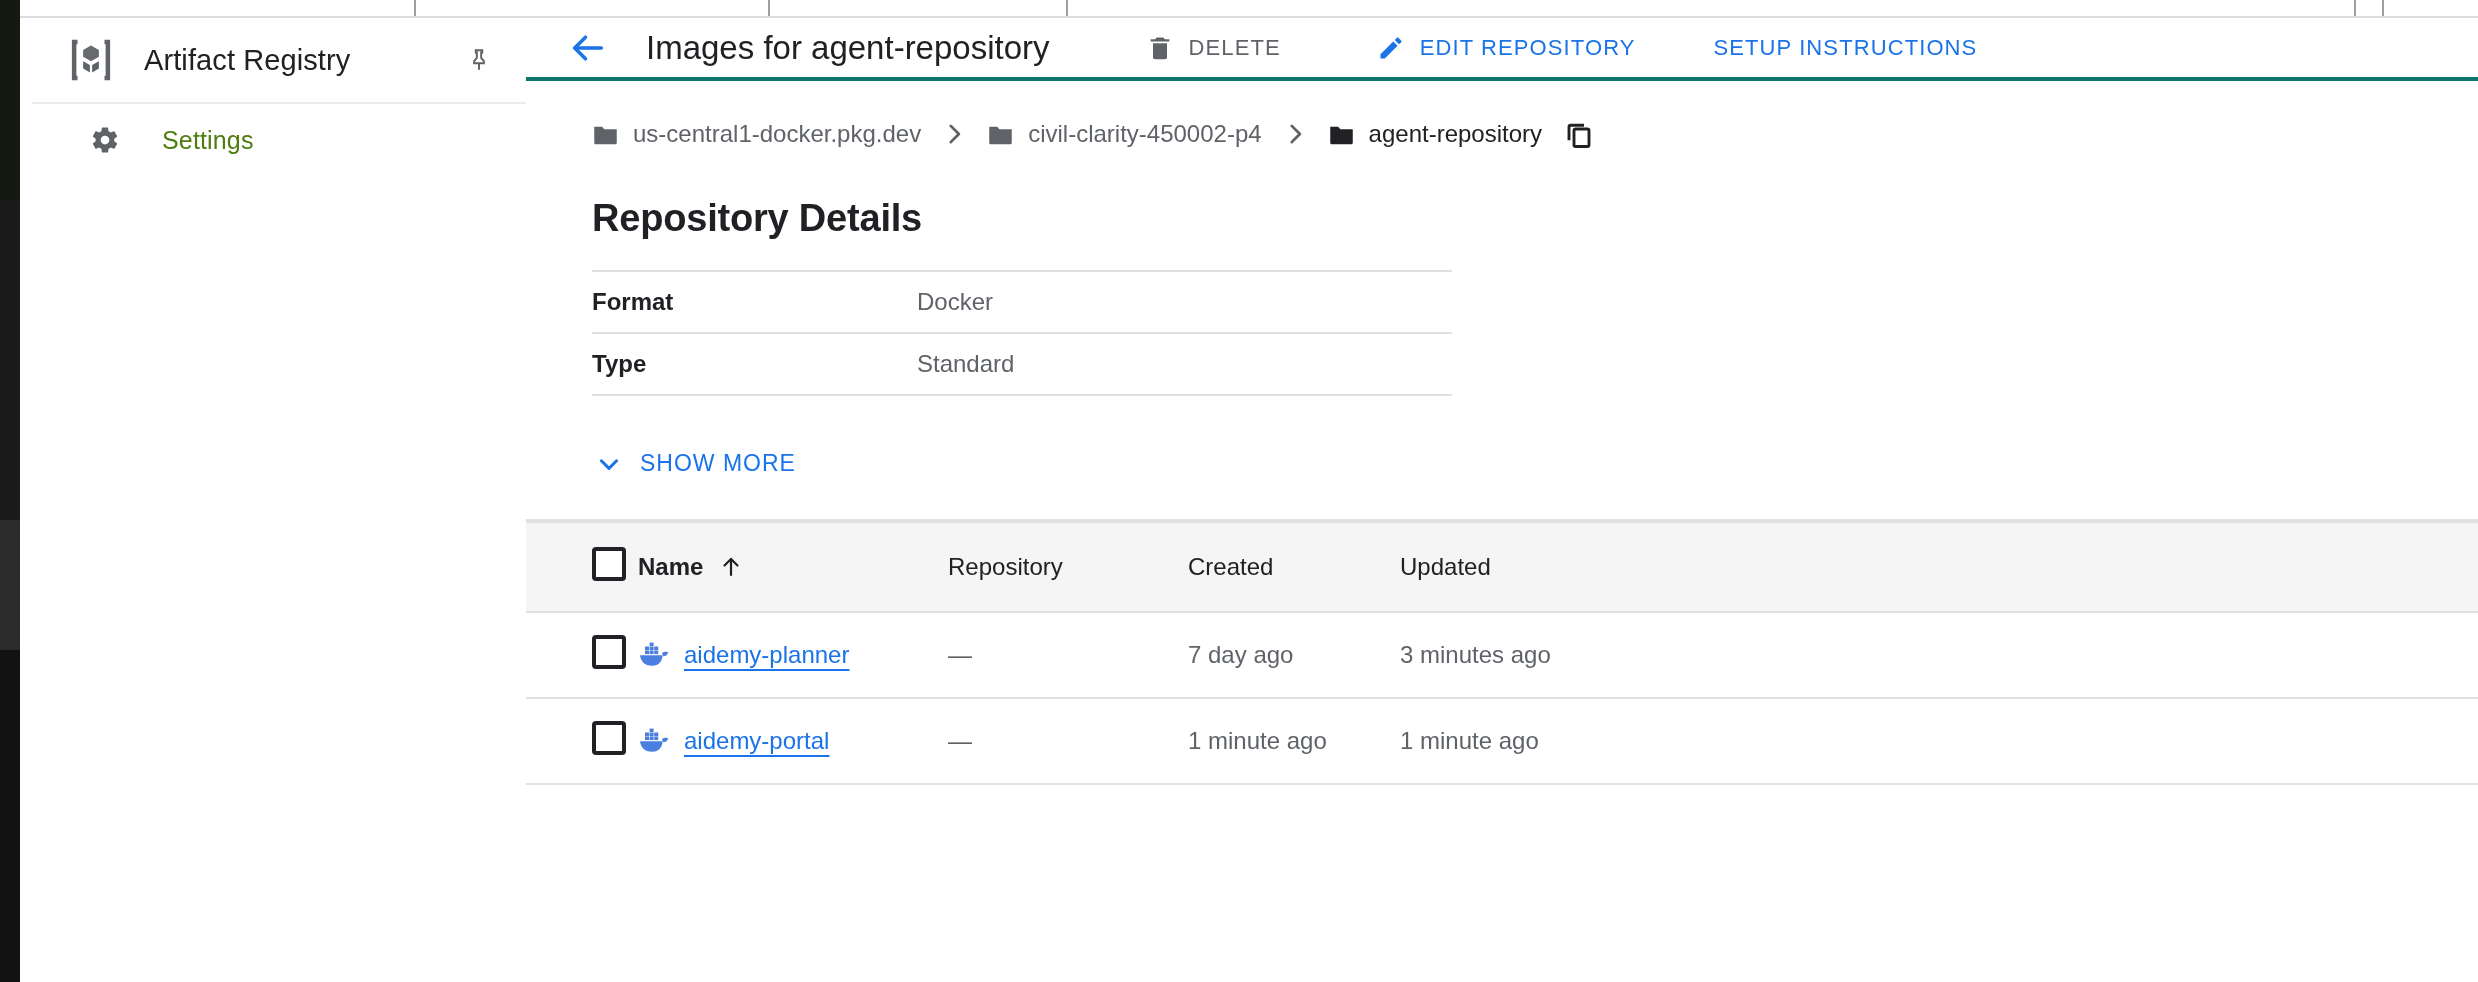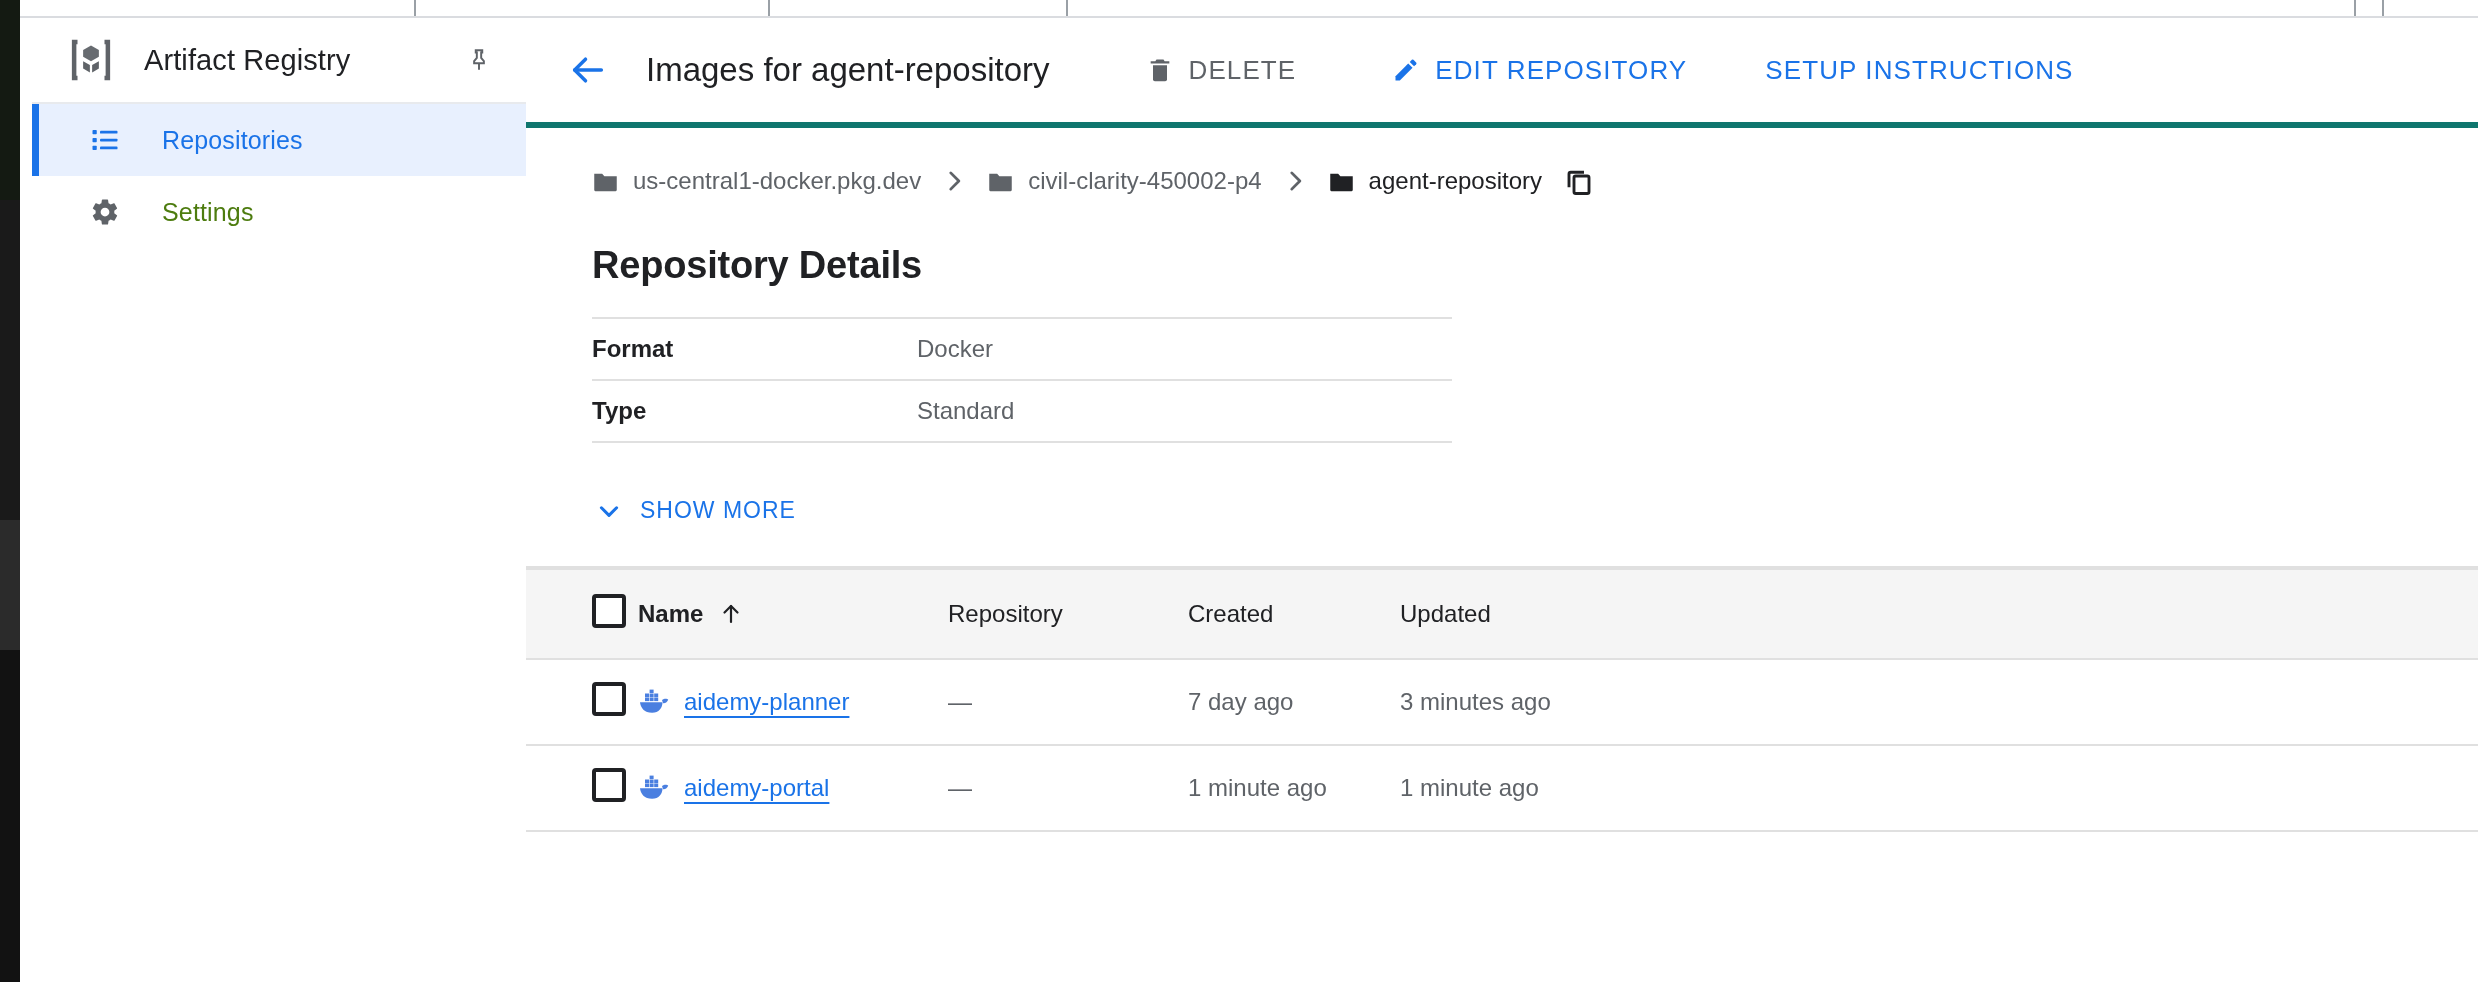--- a/index.html
+++ b/index.html
@@ -92,36 +92,36 @@
     width: 7px; height: 100%; background: #1a73e8;
   }
   .nav-item.active .nav-label { color: #1a73e8; }
   .nav-item:not(.active) .nav-label { color: #4d7c0f; }
 
   
   .main { position: absolute; left: 506px; top: 0; right: 0; bottom: 0; background:#fff; }
 
   .topbar {
     display: flex; align-items: center;
-    height: 110px; padding-left: 42px;
-    border-bottom: 6px solid #0f766e;
+    height: 63px; padding-left: 42px;
+    border-bottom: 4px solid #0f766e;
   }
   .back-arrow { width: 40px; height: 40px; flex: 0 0 auto; cursor: pointer; }
   .page-title {
     margin-left: 38px;
     font-size: 33px; color: #202124; font-weight: 400;
     white-space: nowrap;
   }
   .actions { display: flex; align-items: center; margin-left: 78px; }
   .action-btn {
     display: flex; align-items: center;
     padding: 10px 18px;
     background: none; border: none;
     font-family: inherit;
-    font-size: 26px; font-weight: 500; letter-spacing: 1.1px;
+    font-size: 22px; font-weight: 500; letter-spacing: 1.1px;
     cursor: pointer;
     white-space: nowrap;
   }
   .action-btn .act-icon { width: 28px; height: 28px; margin-right: 15px; flex: 0 0 auto; }
   .action-btn.disabled { color: #5f6368; cursor: default; }
   .action-btn.primary { color: #1a73e8; }
   .action-gap { width: 60px; }
   .action-gap-sm { width: 42px; }
 
   
@@ -278,33 +278,20 @@
         <span class="brand-pin">
           <svg viewBox="0 0 24 24" width="26" height="26" fill="none" stroke="#5f6368" stroke-width="1.8">
             <path d="M9 3 h6 v2 h-1 v5 l2.5 3 v2 H7.5 v-2 L10 10 V5 H9 Z"></path>
             <line x1="12" y1="15" x2="12" y2="21"></line>
           </svg>
         </span>
       </div>
 
       <nav class="nav">
 
-        <div class="nav-item active">
-          <span class="nav-icon">
-            <svg viewBox="0 0 24 24" width="30" height="30" fill="#1a73e8">
-              <rect x="2" y="4" width="3.4" height="3.4" rx="0.6"></rect>
-              <rect x="2" y="10.3" width="3.4" height="3.4" rx="0.6"></rect>
-              <rect x="2" y="16.6" width="3.4" height="3.4" rx="0.6"></rect>
-              <rect x="8" y="4.6" width="14" height="2.2" rx="0.7"></rect>
-              <rect x="8" y="10.9" width="14" height="2.2" rx="0.7"></rect>
-              <rect x="8" y="17.2" width="14" height="2.2" rx="0.7"></rect>
-            </svg>
-          </span>
-          <span class="nav-label">Repositories</span>
-        </div>
 
         <div class="nav-item">
           <span class="nav-icon">
             <svg viewBox="0 0 24 24" width="30" height="30" fill="#5f6368">
               <path d="M19.4 13c.04-.32.06-.66.06-1s-.02-.68-.07-1l2.11-1.63c.19-.15.24-.42.12-.64l-2-3.46c-.12-.22-.39-.3-.61-.22l-2.49 1c-.52-.4-1.08-.73-1.69-.98l-.38-2.65A.5.5 0 0 0 14 2h-4a.5.5 0 0 0-.49.42l-.38 2.65c-.61.25-1.17.59-1.69.98l-2.49-1c-.23-.09-.49 0-.61.22l-2 3.46c-.13.22-.07.49.12.64L4.57 11c-.05.32-.09.66-.09 1s.02.68.07 1l-2.11 1.63c-.19.15-.24.42-.12.64l2 3.46c.12.22.39.3.61.22l2.49-1c.52.4 1.08.73 1.69.98l.38 2.65c.03.24.24.42.49.42h4c.25 0 .46-.18.49-.42l.38-2.65c.61-.25 1.17-.59 1.69-.98l2.49 1c.23.09.49 0 .61-.22l2-3.46c.12-.22.07-.49-.12-.64L19.4 13zM12 15.5A3.5 3.5 0 1 1 12 8.5a3.5 3.5 0 0 1 0 7z"></path>
             </svg>
           </span>
           <span class="nav-label">Settings</span>
         </div>
 

